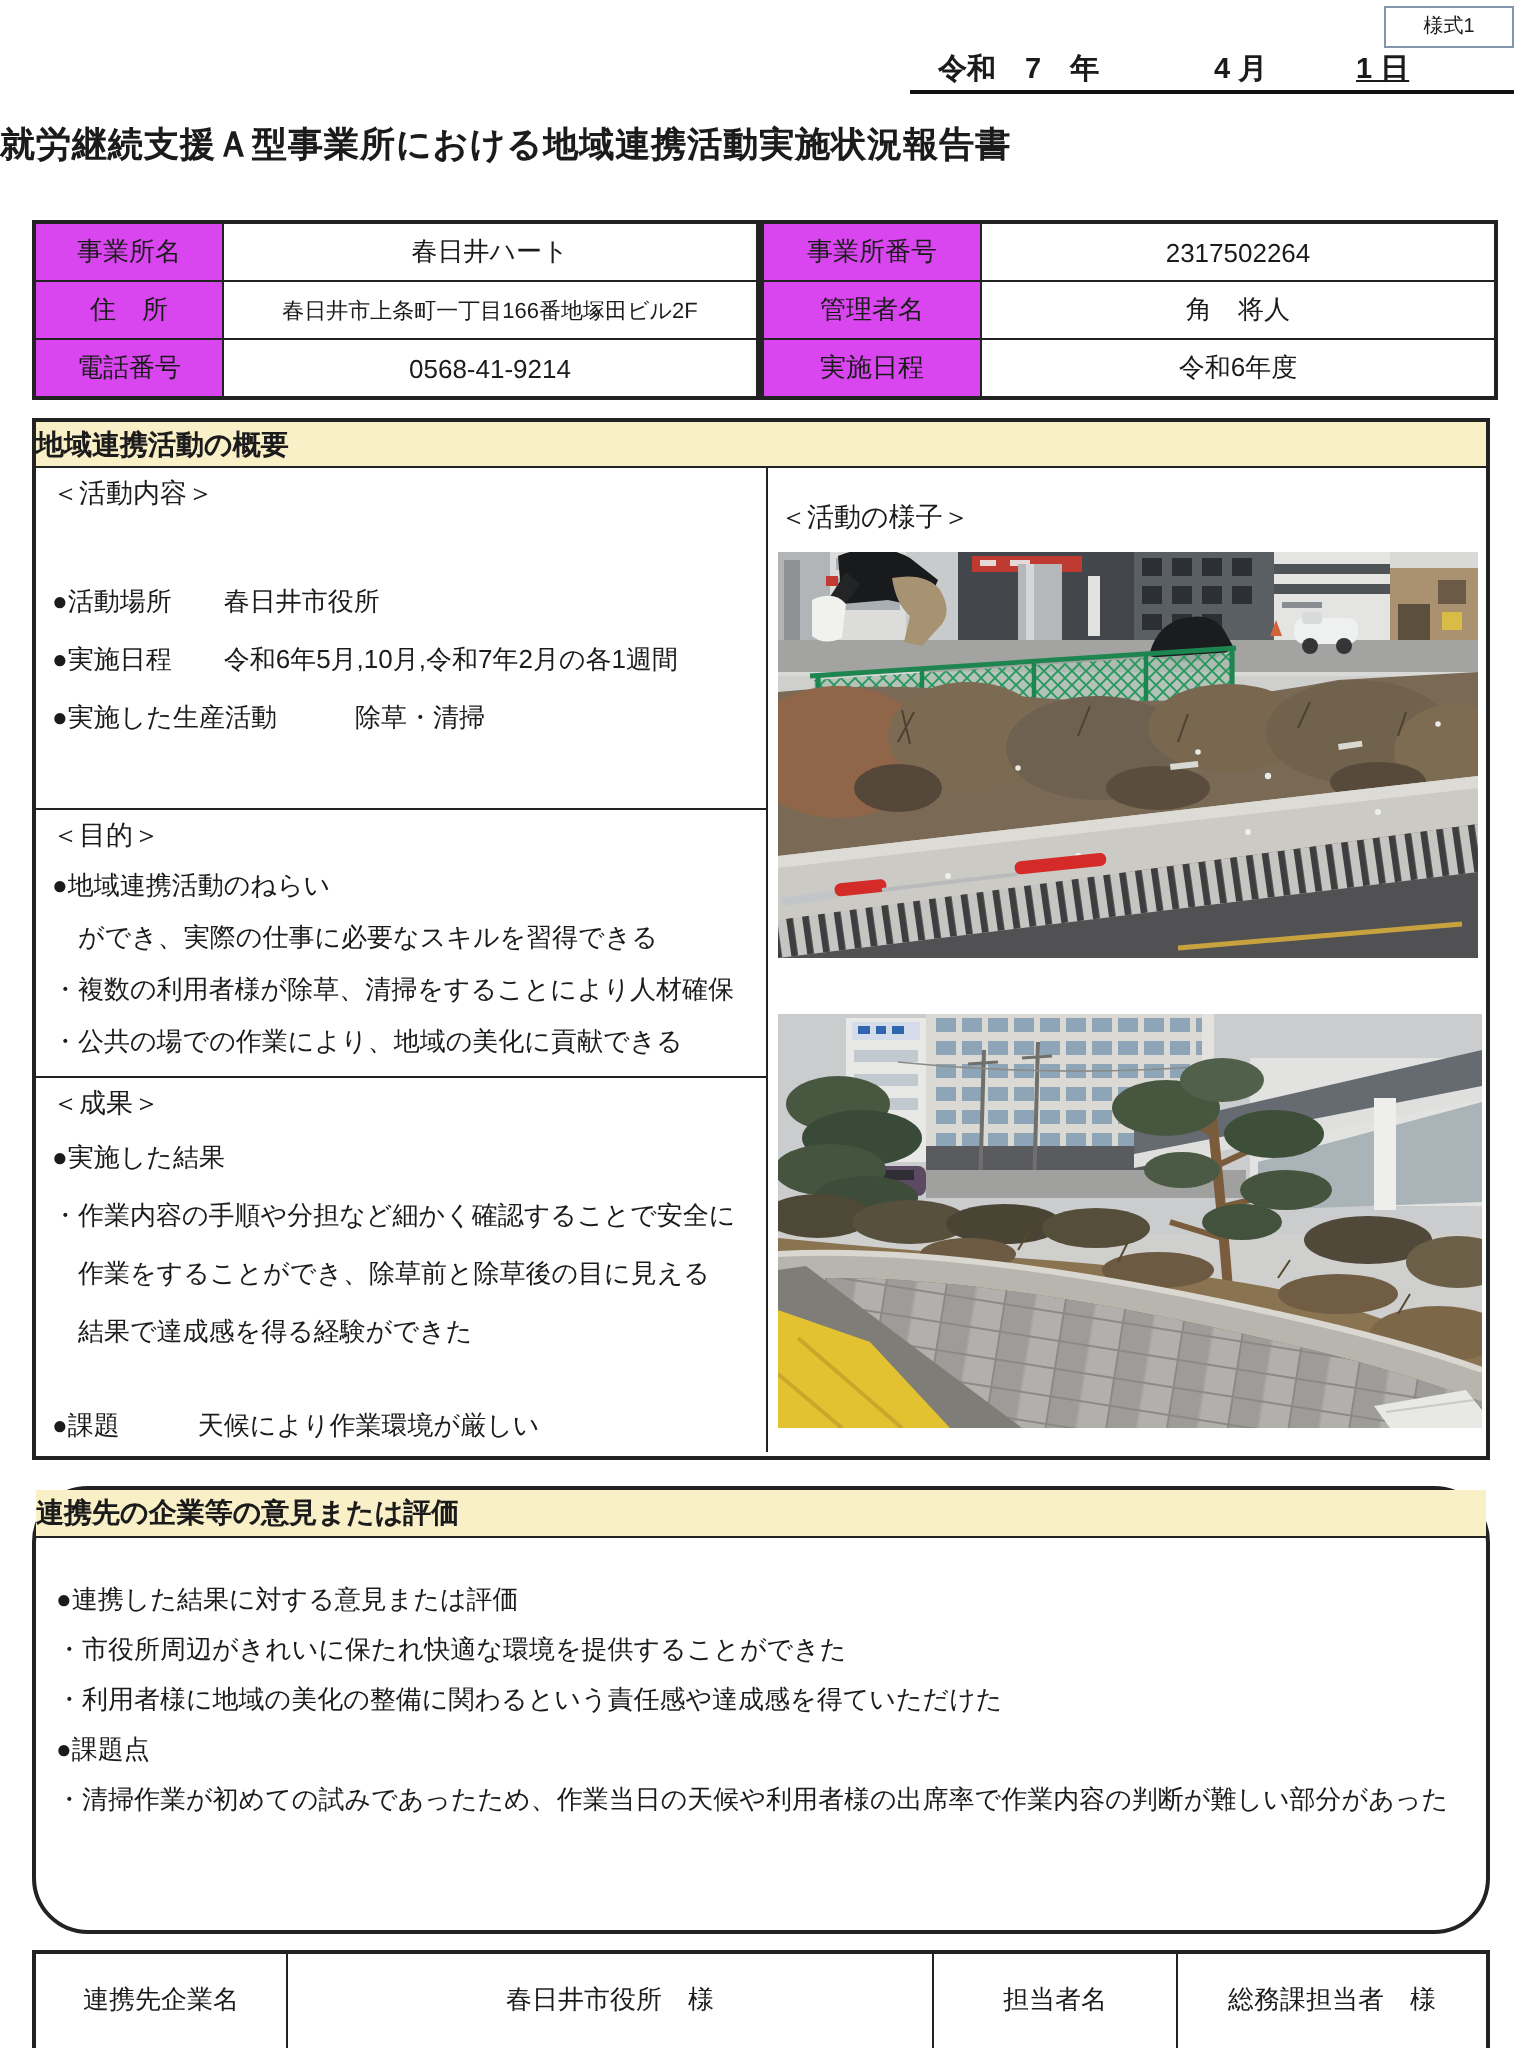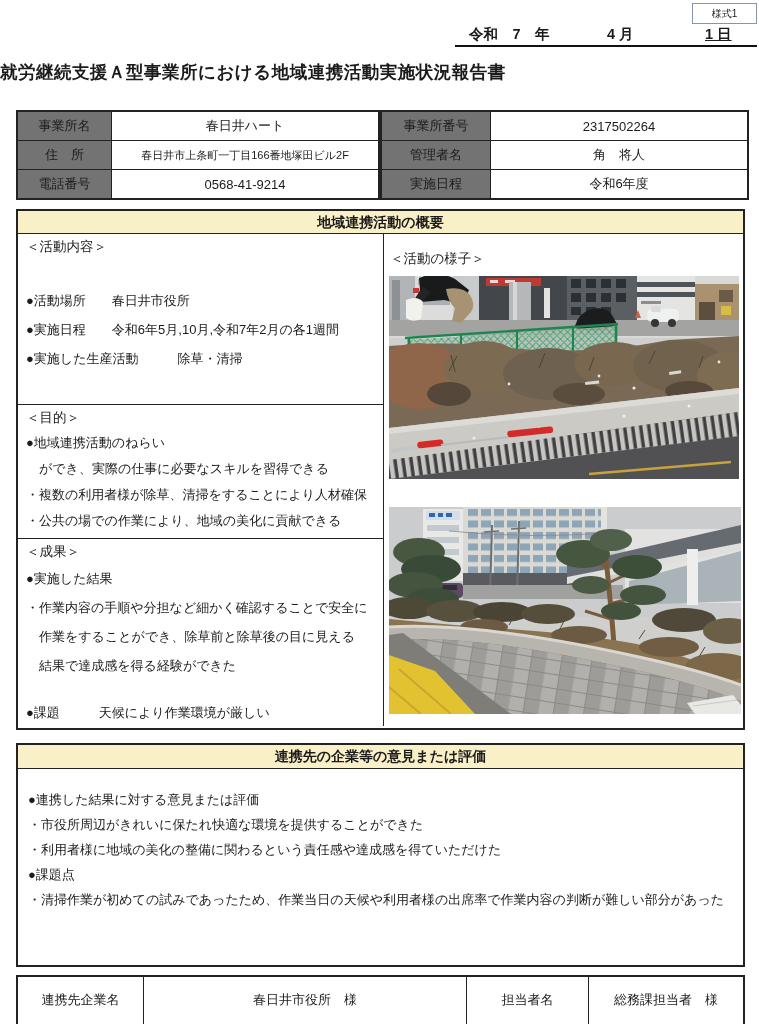--- a/index.html
+++ b/index.html
@@ -17,49 +17,49 @@
     font-size:10px;line-height:19px;text-align:center;
   }
   
   .date-line{
     left:455px;top:24px;width:302px;height:21px;
     border-bottom:2px solid #111;font-size:14.5px;font-weight:700;
   }
   .date-line span{position:absolute;top:1px;white-space:pre;}
   .date-era{left:14px;}
   .date-month{left:152px;}
-  .date-day{left:250px;text-decoration:underline;}
+  .date-day{left:223px;text-decoration:underline;}
 
   
   .doc-title{
     left:0;top:60px;width:759px;
     font-size:17.5px;font-weight:700;letter-spacing:.5px;
   }
 
   
   .info-table{border:2px solid #222;top:110px;}
   .info-table.left{left:16px;width:360px;}
   .info-table.right{left:380px;width:365px;}
   .info-row{display:flex;height:28px;border-top:1px solid #222;}
   .info-row:first-child{border-top:none;}
   .info-label{
-    background:#737373;border-right:1px solid #222;
+    background:#d946ef;border-right:1px solid #222;
     display:flex;align-items:center;justify-content:center;
     font-size:13px;white-space:pre;
   }
   .info-table.left .info-label{width:93px;}
   .info-table.right .info-label{width:108px;}
   .info-value{flex:1;display:flex;align-items:center;justify-content:center;font-size:13px;white-space:pre;}
   .info-value.small{font-size:11px;}
 
   
   .section{border:2px solid #222;background:#fff;}
   .section-header{
     background:#FAF0C8;border-bottom:1px solid #222;
-    text-align:center;font-size:14px;font-weight:700;
+    font-size:14px;font-weight:700;
   }
   .sec1{left:16px;top:209px;width:725px;height:517px;}
   .sec1 .section-header{height:22px;line-height:22px;}
   .sec1-body{display:flex;height:492px;}
   .col-left{width:365px;border-right:1px solid #222;display:flex;flex-direction:column;}
   .col-right{flex:1;position:relative;}
   .box{padding:4px 8px;box-sizing:border-box;font-size:13px;}
   .box-activity{height:184px;border-bottom:1px solid #222;}
   .box-purpose{height:135px;border-bottom:1px solid #222;}
   .box-results{flex:1;}
@@ -69,21 +69,21 @@
   .results-lines{margin-top:3px;line-height:29px;}
   .line{white-space:pre;}
   .challenge-line{margin-top:24px;white-space:pre;font-size:13px;}
 
   .photo{position:absolute;left:5px;overflow:hidden;background:#cfcfcd;}
   .photo-1{top:42px;width:350px;height:203px;}
   .photo-2{top:273px;width:352px;height:207px;}
   .photo svg{display:block;width:100%;height:100%;}
 
   
-  .sec2{left:16px;top:743px;width:725px;height:220px;}
+  .sec2{left:16px;top:743px;width:725px;height:220px;border-radius:28px;}
   .sec2 .section-header{height:23px;line-height:23px;}
   .eval-lines{padding:18px 10px 0;line-height:25px;font-size:13px;}
 
   
   .footer-table{
     left:16px;top:975px;width:725px;height:60px;
     border:2px solid #222;border-bottom:none;display:flex;
     font-size:13px;
   }
   .f-cell{box-sizing:border-box;padding-top:14px;text-align:center;white-space:pre;}

